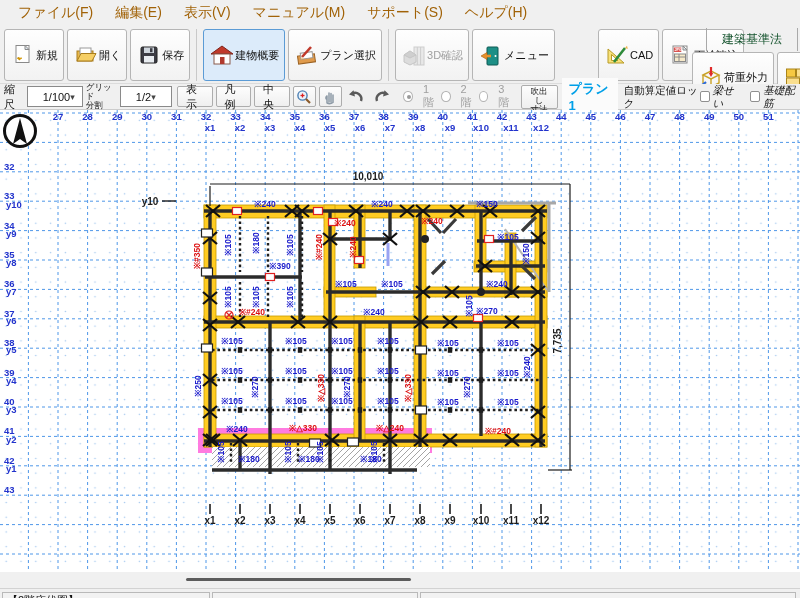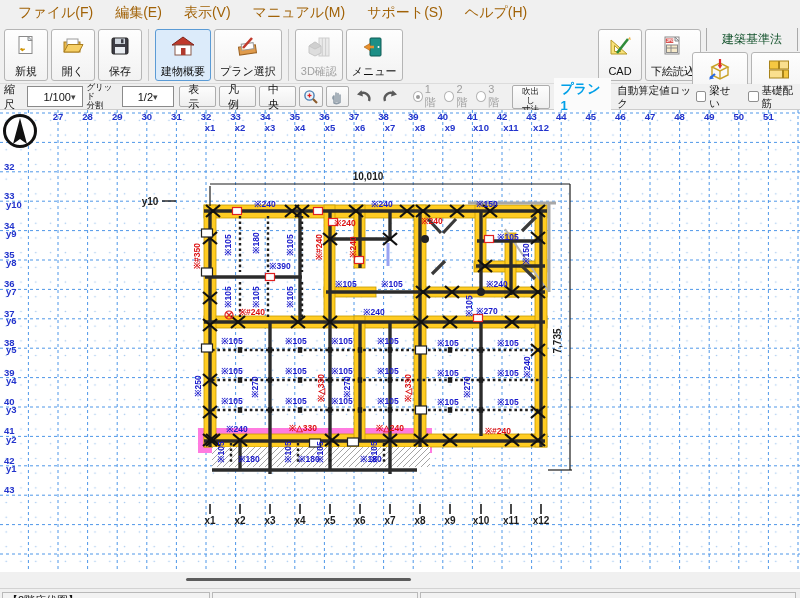--- a/index.html
+++ b/index.html
@@ -4,48 +4,48 @@
 <style>
   html,body{margin:0;padding:0;background:#888;}
   *{box-sizing:border-box;font-family:"Liberation Sans",sans-serif;}
   #app{position:relative;width:800px;height:598px;background:#f0f0f0;overflow:hidden;}
   
   #menubar{position:absolute;left:0;top:0;width:800px;height:26px;display:flex;align-items:center;padding-left:8px;gap:2px;}
   .menu-item{font-size:14px;color:#a16207;padding:3px 10px;cursor:default;}
   
   #toolbar{position:absolute;left:0;top:26px;width:800px;height:58px;border-bottom:1px solid #dcdcdc;}
   .tb-left{position:absolute;left:4px;top:3px;display:flex;align-items:flex-start;gap:3px;}
-  .tb-btn{display:flex;flex-direction:column;align-items:center;justify-content:space-between;min-width:44px;height:52px;
+  .tb-btn{display:flex;flex-direction:row;align-items:center;justify-content:space-between;min-width:44px;height:52px;
     padding:4px 5px 3px 5px;border:1px solid #b5b5b5;border-radius:3px;background:linear-gradient(#fefefe,#f2f2f2);}
   .tb-btn .lbl{font-size:11px;color:#111;white-space:nowrap;line-height:1;}
   .tb-btn.sel{background:#dcebfa;border-color:#5b9bd5;}
   .tb-btn.dis .lbl{color:#a0a0a0;}
   .tb-btn.dis svg{opacity:.45;filter:grayscale(1);}
   .tb-sep{width:1px;height:52px;background:#c9c9c9;margin:0 3px;}
   .tab-right{position:absolute;left:706px;top:2px;width:92px;height:23px;border-left:1px solid #a9a9a9;border-right:1px solid #a9a9a9;
     display:flex;align-items:center;justify-content:center;font-size:12px;color:#14532d;}
   
   #toolbar2{position:absolute;left:0;top:84px;width:800px;height:26px;display:flex;align-items:center;border-bottom:1px solid #cccccc;background:#f0f0f0;font-size:11px;}
   .t2-label{margin:0 3px 0 4px;color:#111;}
   .t2-combo{width:56px;height:21px;background:#fff;border:1px solid #8a8a8a;display:flex;align-items:center;justify-content:space-between;
     padding:0 15px;font-size:11px;color:#111;}
   .t2-combo .arr{color:#444;font-size:9px;}
   .t2-2line{font-size:8.5px;line-height:1.05;color:#111;margin:0 3px;}
   .t2-btn{height:21px;border:1px solid #adadad;border-radius:2px;background:linear-gradient(#fdfdfd,#efefef);
     display:flex;align-items:center;justify-content:center;font-size:11px;color:#111;padding:0 8px;margin-right:3px;}
   .t2-ico{width:25px;padding:0 2px;}
   .t2-flat{border:none;background:none;}
-  .radio{display:flex;align-items:center;gap:2px;color:#9e9e9e;font-size:11px;margin-right:4px;}
+  .radio{display:flex;align-items:center;gap:10px;color:#9e9e9e;font-size:11px;margin-right:4px;}
   .radio .circ{width:11px;height:11px;border-radius:50%;border:1px solid #b3b3b3;background:#fff;position:relative;}
   .radio .circ.on::after{content:"";position:absolute;left:2.5px;top:2.5px;width:4px;height:4px;border-radius:50%;background:#9a9a9a;}
   #callout-btn{height:24px;border:1px solid #adadad;border-radius:2px;background:linear-gradient(#fdfdfd,#efefef);
     font-size:8.5px;line-height:1.1;color:#111;padding:1px 6px;text-align:center;margin:0 4px;}
   #plan-badge{font-size:13px;font-weight:bold;color:#00a0e8;background:#fbfbfb;padding:2px 7px;margin-right:6px;}
   #lock-wrap{display:flex;flex-direction:row;font-size:10.5px;color:#111;line-height:1.15;}
-  #lock-checks{display:flex;gap:10px;align-items:center;}
+  #lock-checks{display:flex;gap:10px;align-items:center;font-style:italic;}
   .chk{display:flex;align-items:center;gap:3px;}
   .chk .box{width:11px;height:11px;border:1px solid #8f8f8f;background:#fff;border-radius:2px;}
   
   #canvas{position:absolute;left:0;top:110px;width:800px;height:462px;background:#fff;}
   #plan-svg{position:absolute;left:0;top:0;}
   
   #scrollstrip{position:absolute;left:0;top:572px;width:800px;height:16px;background:#f0f0f0;}
   #hthumb{position:absolute;left:186px;top:6px;width:225px;height:3px;background:#5c5c5c;border-radius:2px;}
   #statusbar{position:absolute;left:0;top:588px;width:800px;height:14px;background:#f0f0f0;border-top:1px solid #d2d2d2;}
   .status-panel{position:absolute;top:3px;height:14px;border:1px solid #b9b9b9;background:#f2f2f2;font-size:11px;color:#111;

